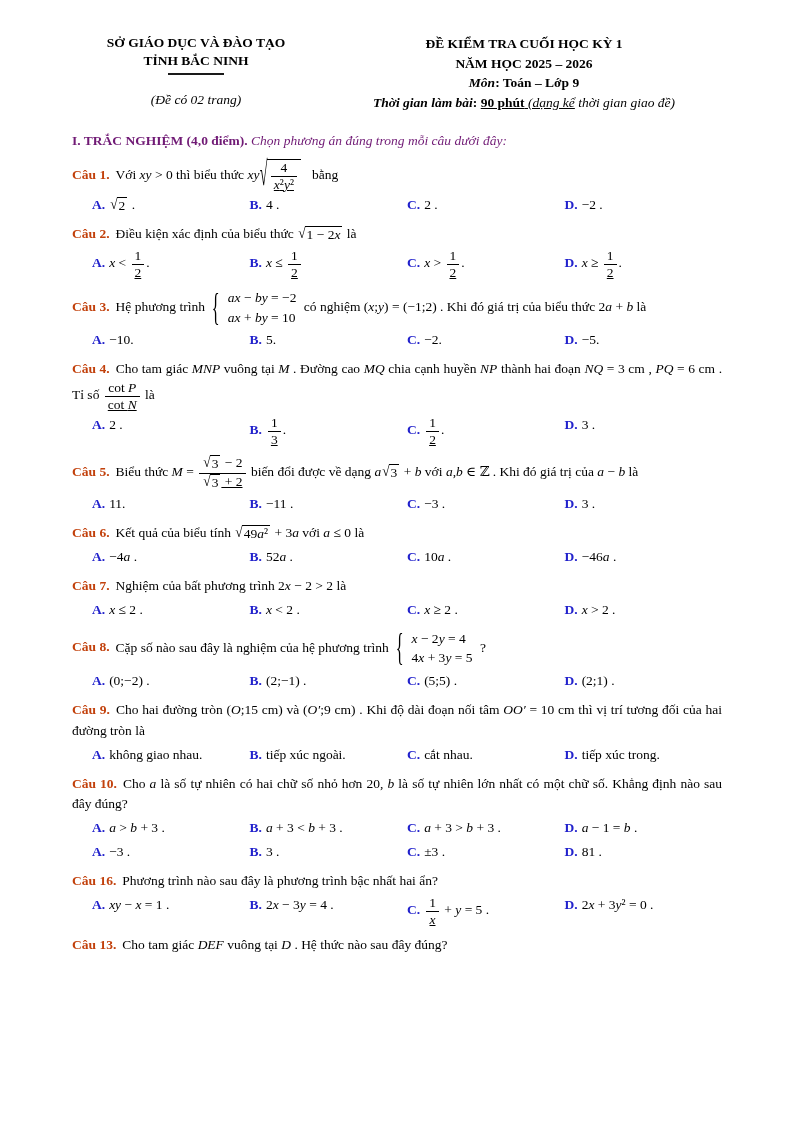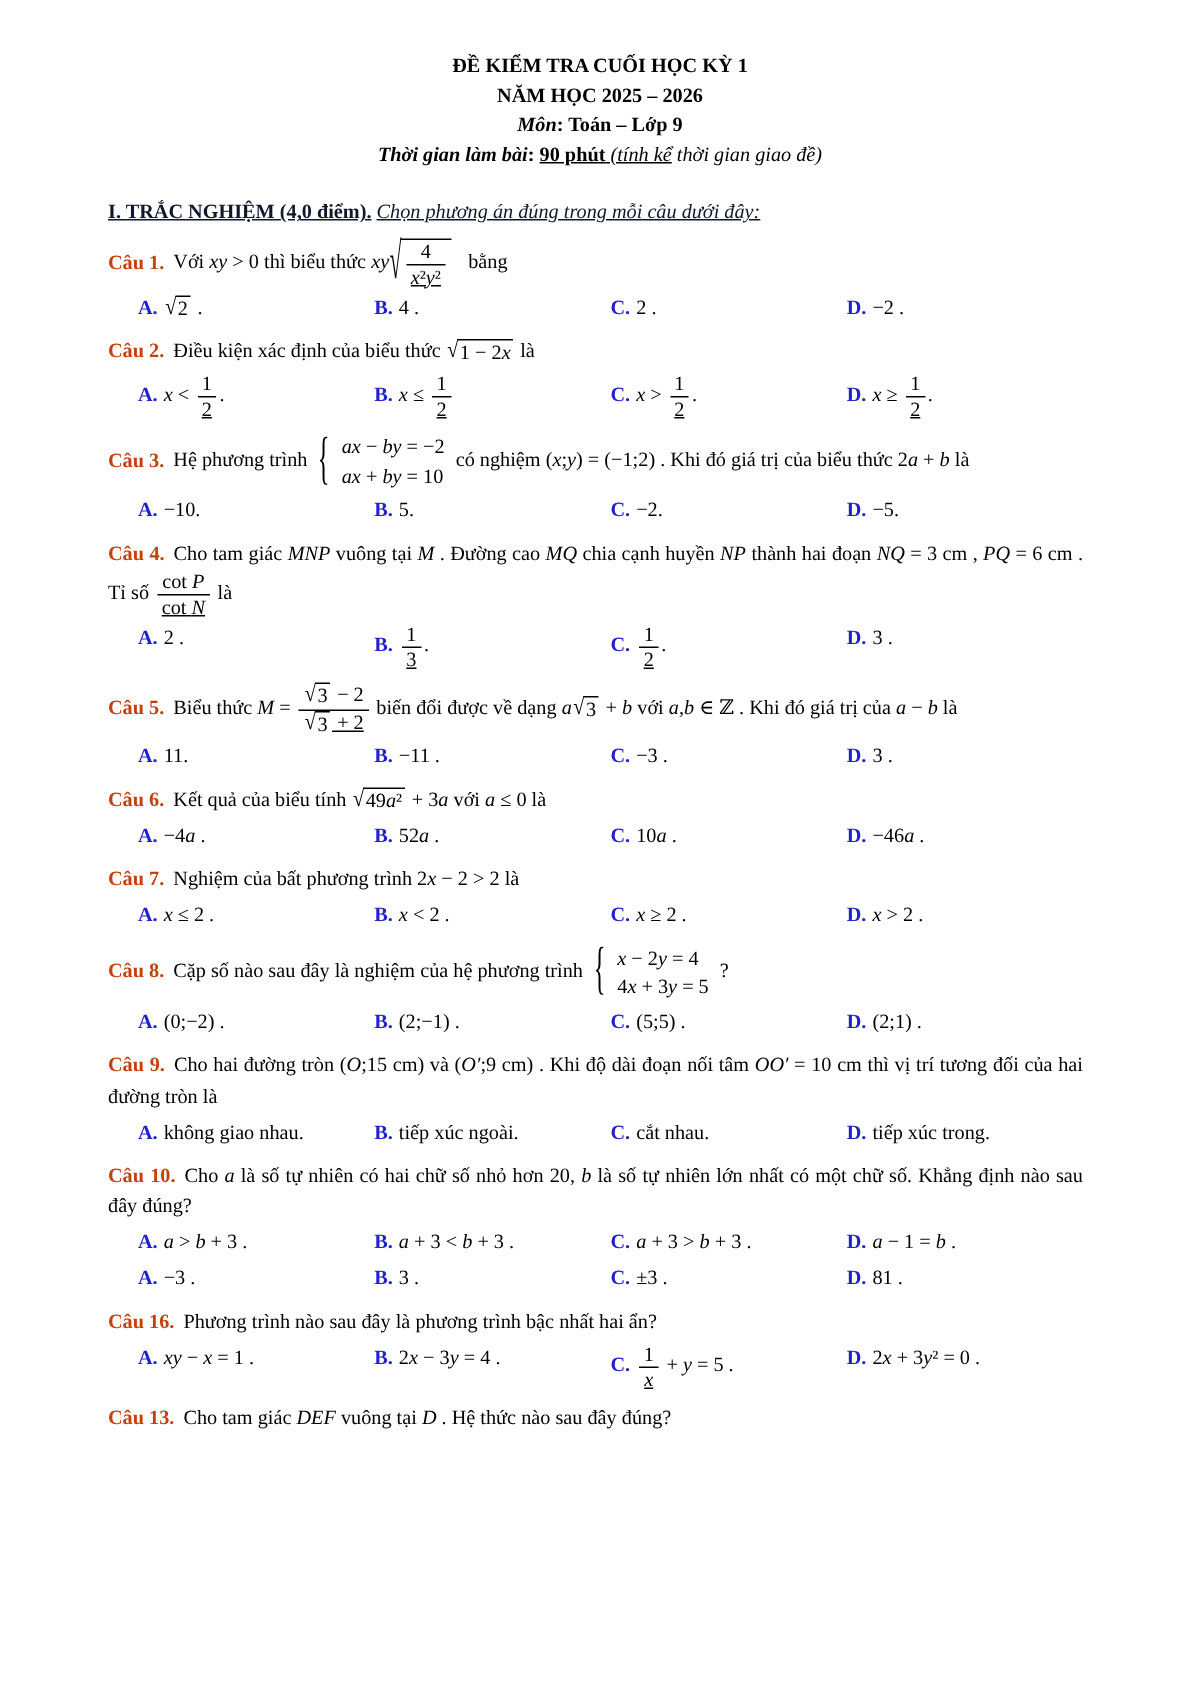--- a/index.html
+++ b/index.html
@@ -14,21 +14,21 @@
   .h-left{width:248px;text-align:center;line-height:1.35;}
   .h-right{flex:1;text-align:center;line-height:1.45;margin-left:6px;}
   .hb{font-weight:bold;}
   .hbi{font-weight:bold;font-style:italic;}
   .hi{font-style:italic;}
   .rule{width:56px;height:1.4px;background:#1a1a1a;margin:3px auto 0 auto;}
   .h-note{font-style:italic;margin-top:16px;}
   .u{text-decoration:underline;}
   
   .sec{margin:20px 0 4px 0;line-height:1.4;}
-  .blue{color:#0f172a;text-decoration:underline;}
+  .blue{color:#701a75;}
   .sec i{font-style:italic;}
   
   .q{margin:0;}
   .stem{margin:8px 0 2px 0;line-height:1.55;text-align:justify;}
   .qlabel{color:#c2410c;font-weight:bold;margin-right:6px;}
   .opts{display:grid;grid-template-columns:repeat(4,1fr);padding-left:20px;margin:3px 0 3px 0;}
   .opt{line-height:1.55;}
   .okey{color:#2222CC;font-weight:bold;margin-right:4px;}
   
   .rm{font-style:italic;}
@@ -43,25 +43,31 @@
   .sys .brace{display:inline-block;font-size:1.15em;transform:scale(1.05,2.5);margin-right:8px;font-weight:400;}
   .sys .rows{display:inline-flex;flex-direction:column;text-align:left;}
   .sys .row{line-height:1.45;}
 </style>
 </head>
 <body>
 
 <div class="page">
 
   <div class="header">
+    <div class="h-left">
+      <div class="hb">SỞ GIÁO DỤC VÀ ĐÀO TẠO</div>
+      <div class="hb">TỈNH BẮC NINH</div>
+      <div class="rule"></div>
+      <div class="h-note">(Đề có 02 trang)</div>
+    </div>
     <div class="h-right">
       <div class="hb">ĐỀ KIỂM TRA CUỐI HỌC KỲ 1</div>
       <div class="hb">NĂM HỌC 2025 – 2026</div>
       <div><span class="hbi">Môn</span><span class="hb">: Toán – Lớp 9</span></div>
-      <div><span class="hbi">Thời gian làm bài</span><span class="hb">: </span><span class="u"><span class="hb">90 phút</span><span class="hi"> (tính kể</span></span><span class="hi"> thời gian giao đề)</span></div>
+      <div><span class="hbi">Thời gian làm bài</span><span class="hb">: </span><span class="u"><span class="hb">90 phút</span><span class="hi"> (dạng kể</span></span><span class="hi"> thời gian giao đề)</span></div>
     </div>
   </div>
 
   <p class="sec"><b class="blue">I. TRẮC NGHIỆM (4,0 điểm).</b> <i class="blue">Chọn phương án đúng trong mỗi câu dưới đây:</i></p>
 
   <div>
       <div class="q">
         <p class="stem"><b class="qlabel">Câu 1.</b><span>Với </span><span class="rm">xy</span><span> &gt; 0 thì biểu thức </span><span class="rm">xy</span><span class="sqrt tall">
             <span class="rad">√</span>
             <span class="sbody"><span class="frac">

